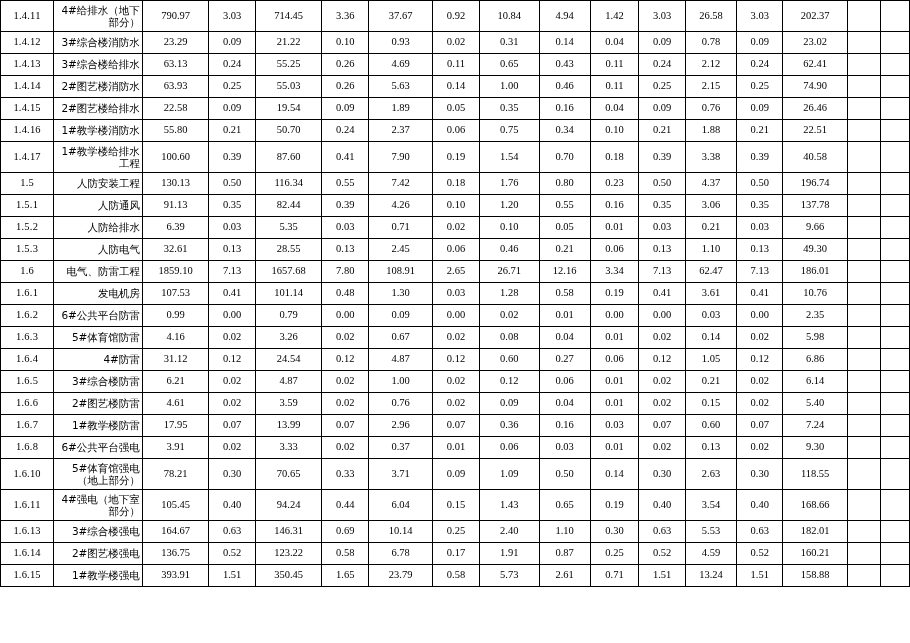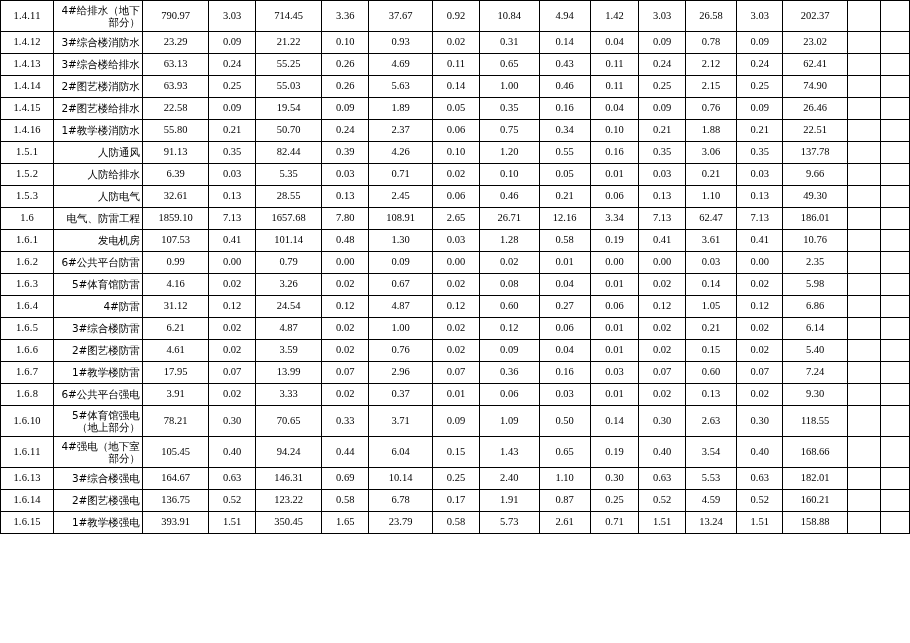--- a/index.html
+++ b/index.html
@@ -193,20 +193,58 @@
           <td class="num">0.75</td>
           <td class="num">0.34</td>
           <td class="num">0.10</td>
           <td class="num">0.21</td>
           <td class="num">1.88</td>
           <td class="num">0.21</td>
           <td class="num">22.51</td>
           <td class="blank"></td>
           <td class="blank"></td>
         </tr>
+        <tr class="tall">
+          <td class="code">1.4.17</td>
+          <td class="name">1#教学楼给排水工程</td>
+          <td class="num">100.60</td>
+          <td class="num">0.39</td>
+          <td class="num">87.60</td>
+          <td class="num">0.41</td>
+          <td class="num">7.90</td>
+          <td class="num">0.19</td>
+          <td class="num">1.54</td>
+          <td class="num">0.70</td>
+          <td class="num">0.18</td>
+          <td class="num">0.39</td>
+          <td class="num">3.38</td>
+          <td class="num">0.39</td>
+          <td class="num">40.58</td>
+          <td class="blank"></td>
+          <td class="blank"></td>
+        </tr>
+        <tr>
+          <td class="code">1.5</td>
+          <td class="name">人防安装工程</td>
+          <td class="num">130.13</td>
+          <td class="num">0.50</td>
+          <td class="num">116.34</td>
+          <td class="num">0.55</td>
+          <td class="num">7.42</td>
+          <td class="num">0.18</td>
+          <td class="num">1.76</td>
+          <td class="num">0.80</td>
+          <td class="num">0.23</td>
+          <td class="num">0.50</td>
+          <td class="num">4.37</td>
+          <td class="num">0.50</td>
+          <td class="num">196.74</td>
+          <td class="blank"></td>
+          <td class="blank"></td>
+        </tr>
         <tr>
           <td class="code">1.5.1</td>
           <td class="name">人防通风</td>
           <td class="num">91.13</td>
           <td class="num">0.35</td>
           <td class="num">82.44</td>
           <td class="num">0.39</td>
           <td class="num">4.26</td>
           <td class="num">0.10</td>
           <td class="num">1.20</td>

